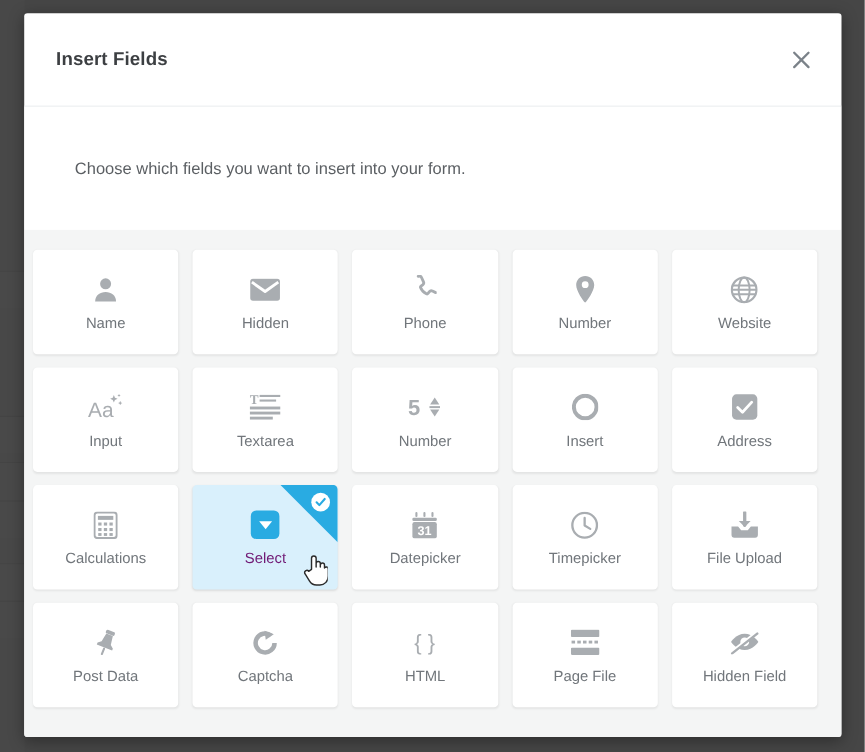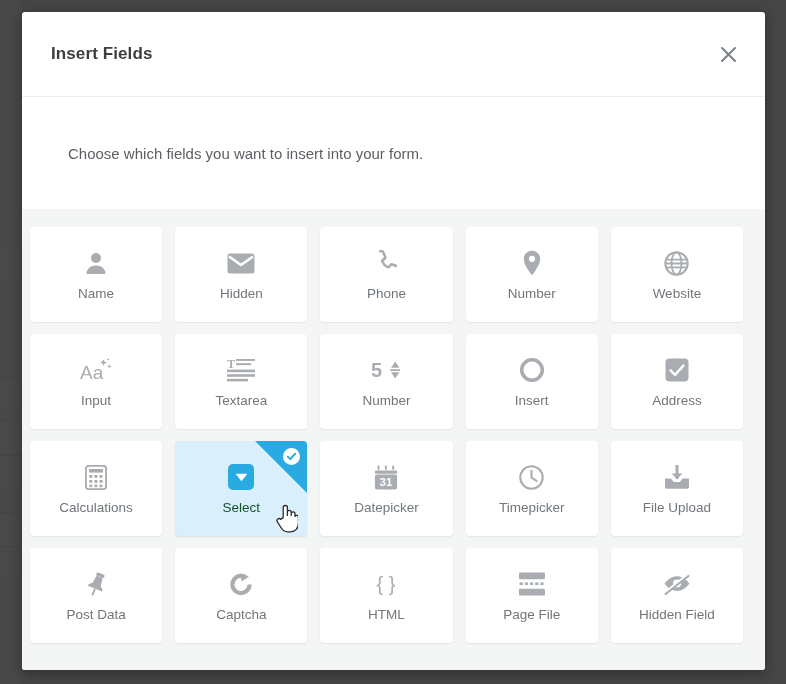--- a/index.html
+++ b/index.html
@@ -110,21 +110,21 @@
   .field-card .fc-label {
     font-size: 13.5px;
     color: #71767b;
     line-height: 1;
   }
 
   .field-card.selected {
     background: #d9f0fc;
     box-shadow: 0 1px 2px rgba(0,0,0,0.10);
   }
-  .field-card.selected .fc-label { color: #14532d; }
+  .field-card.selected .fc-label { color: #701a75; }
 
   .corner-check {
     position: absolute;
     top: 0; right: 0;
     width: 52px; height: 52px;
     pointer-events: none;
   }
   .corner-check .tri {
     position: absolute; top: 0; right: 0;
     width: 0; height: 0;

